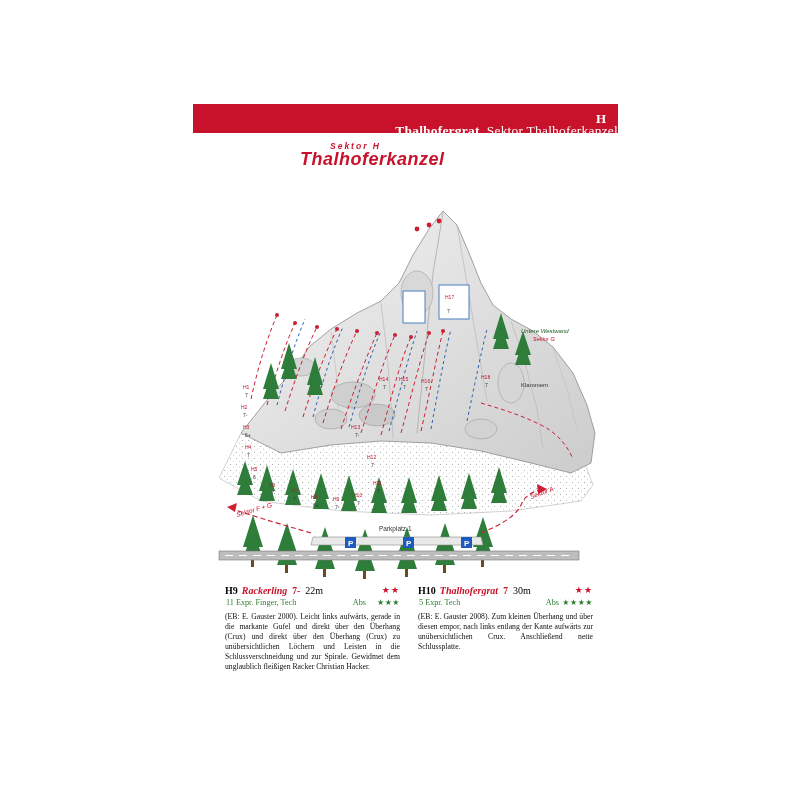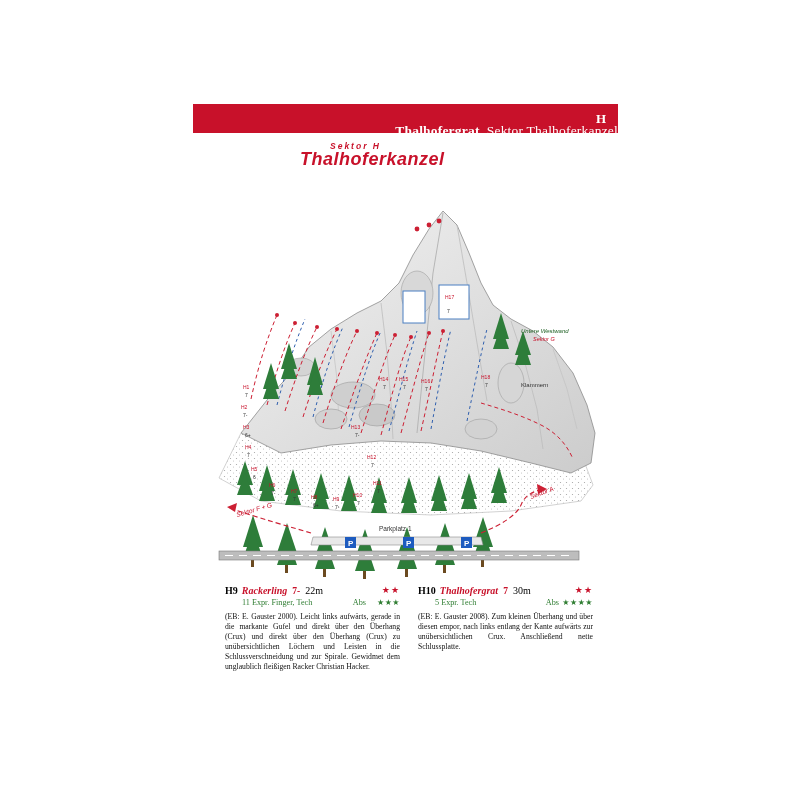--- a/index.html
+++ b/index.html
@@ -159,21 +159,21 @@
   .route-sub {
     position: relative;
     height: 12px;
     margin-top: 1px;
   }
   .route-gear {
     font-family: "Liberation Serif", serif;
     font-size: 8.2px;
     color: #2f7d32;
     position: absolute;
-    left: 17px;
+    left: 1px;
     top: 0;
   }
   .route-abs {
     position: absolute;
     right: 34px;
     top: 0;
     font-family: "Liberation Serif", serif;
     font-size: 8.2px;
     color: #2f7d32;
   }

